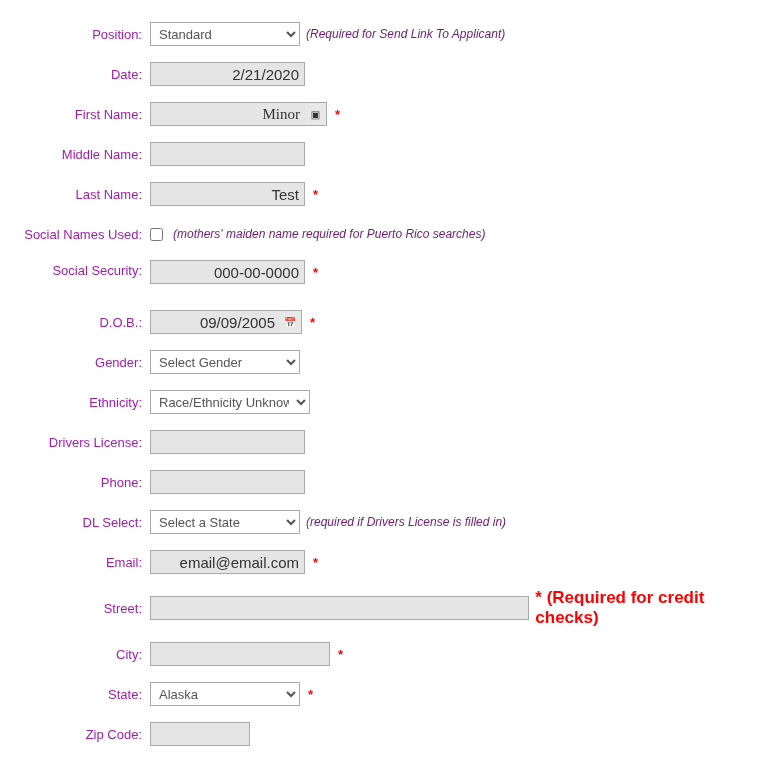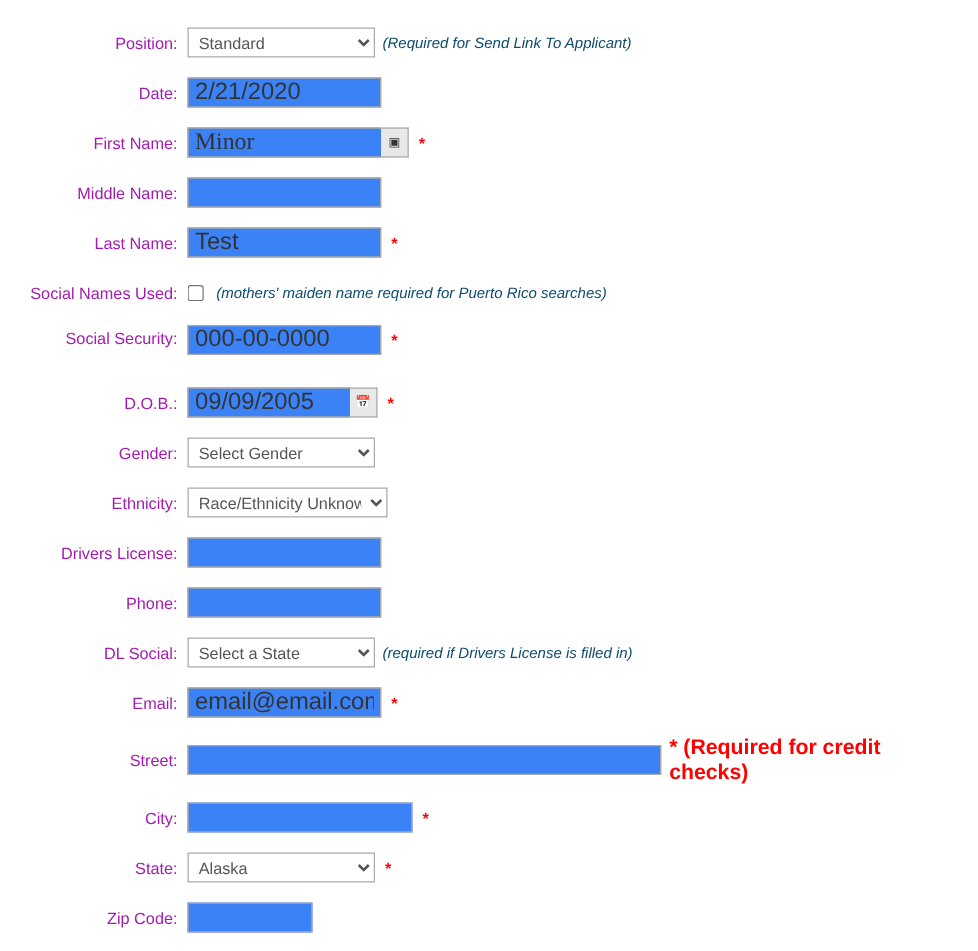--- a/index.html
+++ b/index.html
@@ -30,40 +30,41 @@
     }
     .form-control {
       display: flex;
       align-items: center;
       flex: 1;
       gap: 6px;
     }
     input[type="text"] {
       border: 1px solid #aaa;
       padding: 3px 5px;
-      font-size: 19px;
+      font-size: 15px;
       height: 24px;
       color: #333;
-      background: #3b82f6;
+      background: #e5e5e5;
+      text-align: right;
     }
     select {
       border: 1px solid #aaa;
       padding: 2px 4px;
       font-size: 13px;
       height: 24px;
       background: #fff;
       color: #555;
     }
     .required-star {
       color: red;
       font-weight: bold;
       margin-left: 2px;
     }
     .hint-text {
-      color: #0c4a6e;
+      color: #701a75;
       font-size: 12px;
       font-style: italic;
     }
     .input-with-icon {
       position: relative;
       display: inline-flex;
       align-items: center;
     }
     .form-row.ssn-row {
       align-items: flex-start;
@@ -272,21 +273,21 @@
   </div>
 
   <div class="form-row">
     <div class="form-label">Phone:</div>
     <div class="form-control">
       <input type="text" class="phone-input" value="" style="">
     </div>
   </div>
 
   <div class="form-row">
-    <div class="form-label">DL Social:</div>
+    <div class="form-label">DL Select:</div>
     <div class="form-control">
       <select class="dl-state-select">
         <option value="">Select a State</option>
         <option>Alabama</option>
         <option>Alaska</option>
         <option>Arizona</option>
         <option>Arkansas</option>
         <option>California</option>
       </select>
       <span class="hint-text">(required if Drivers License is filled in)</span>

